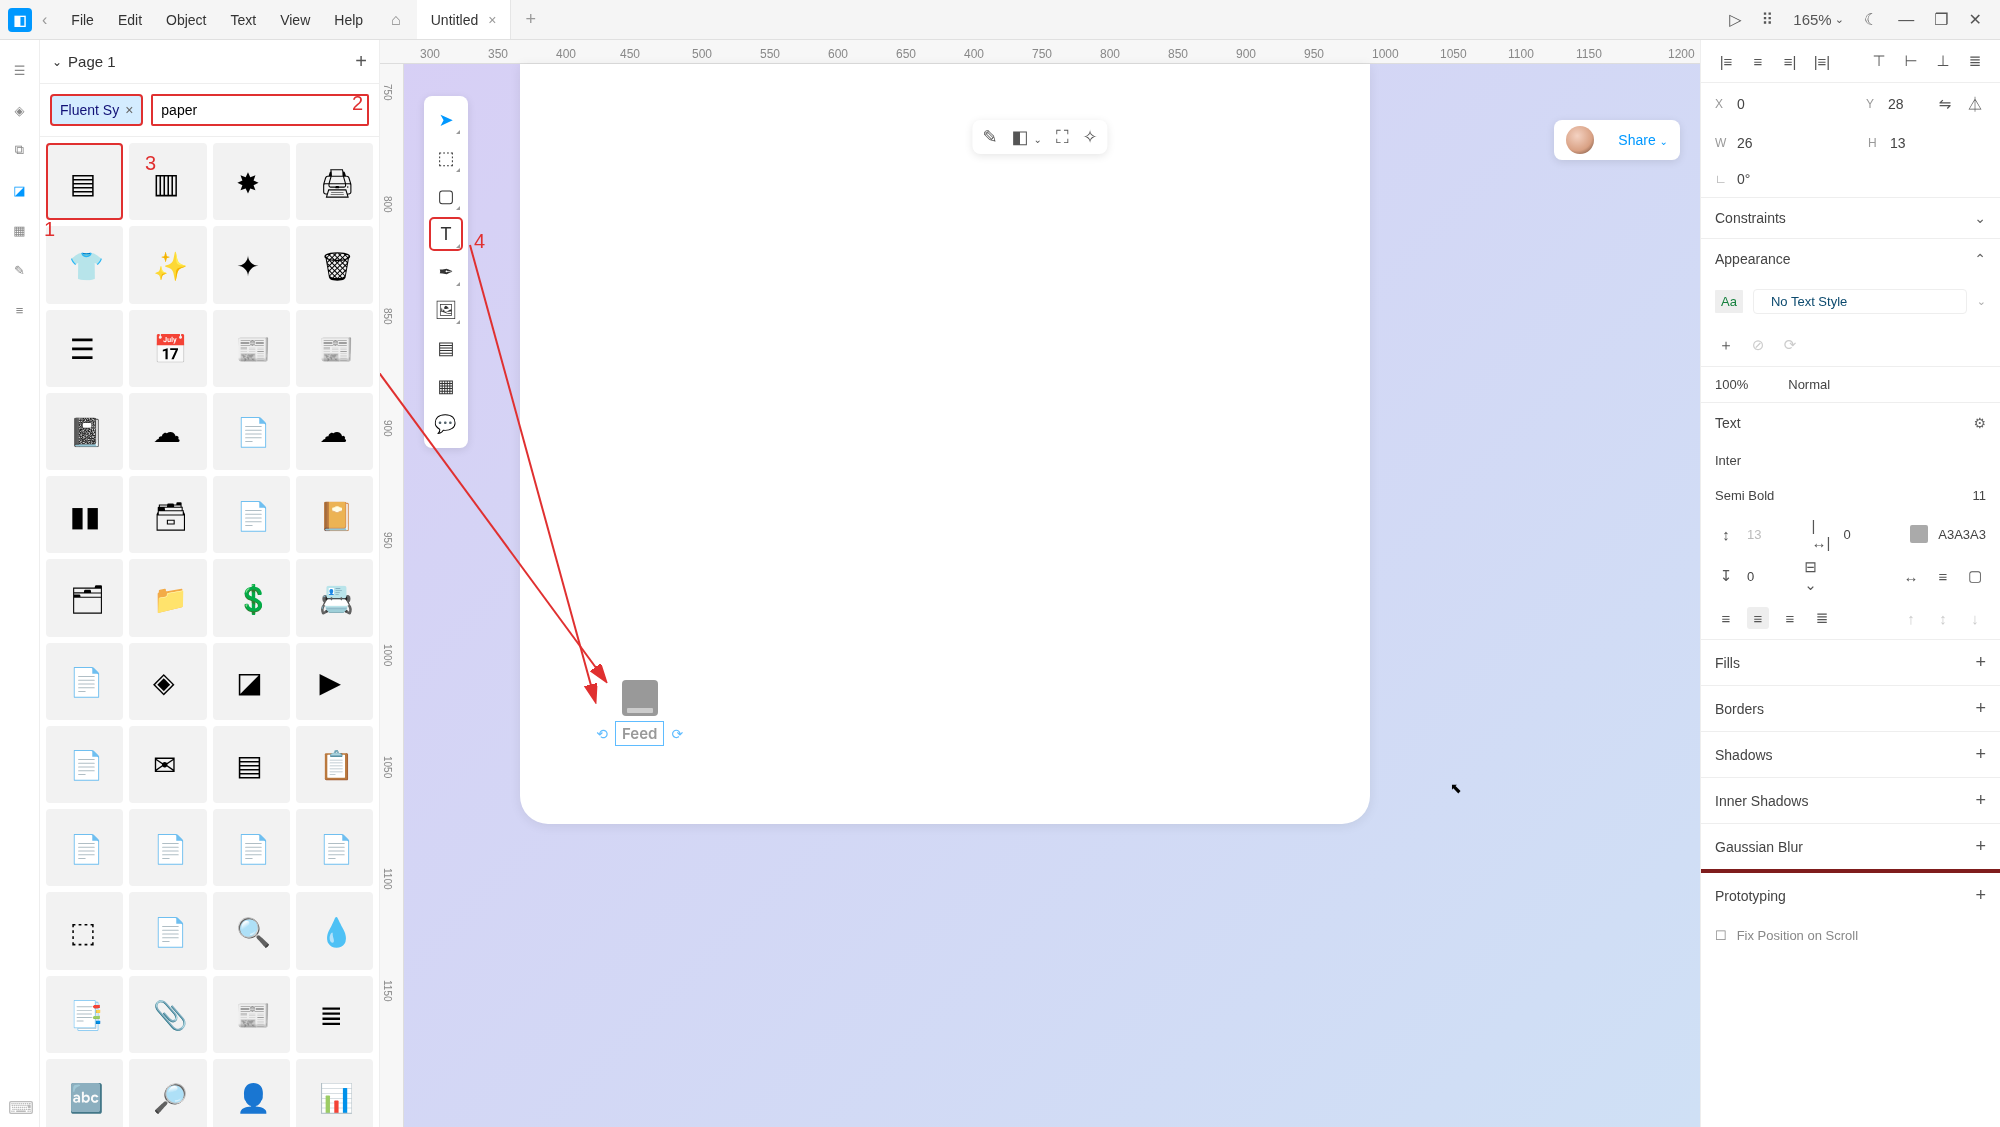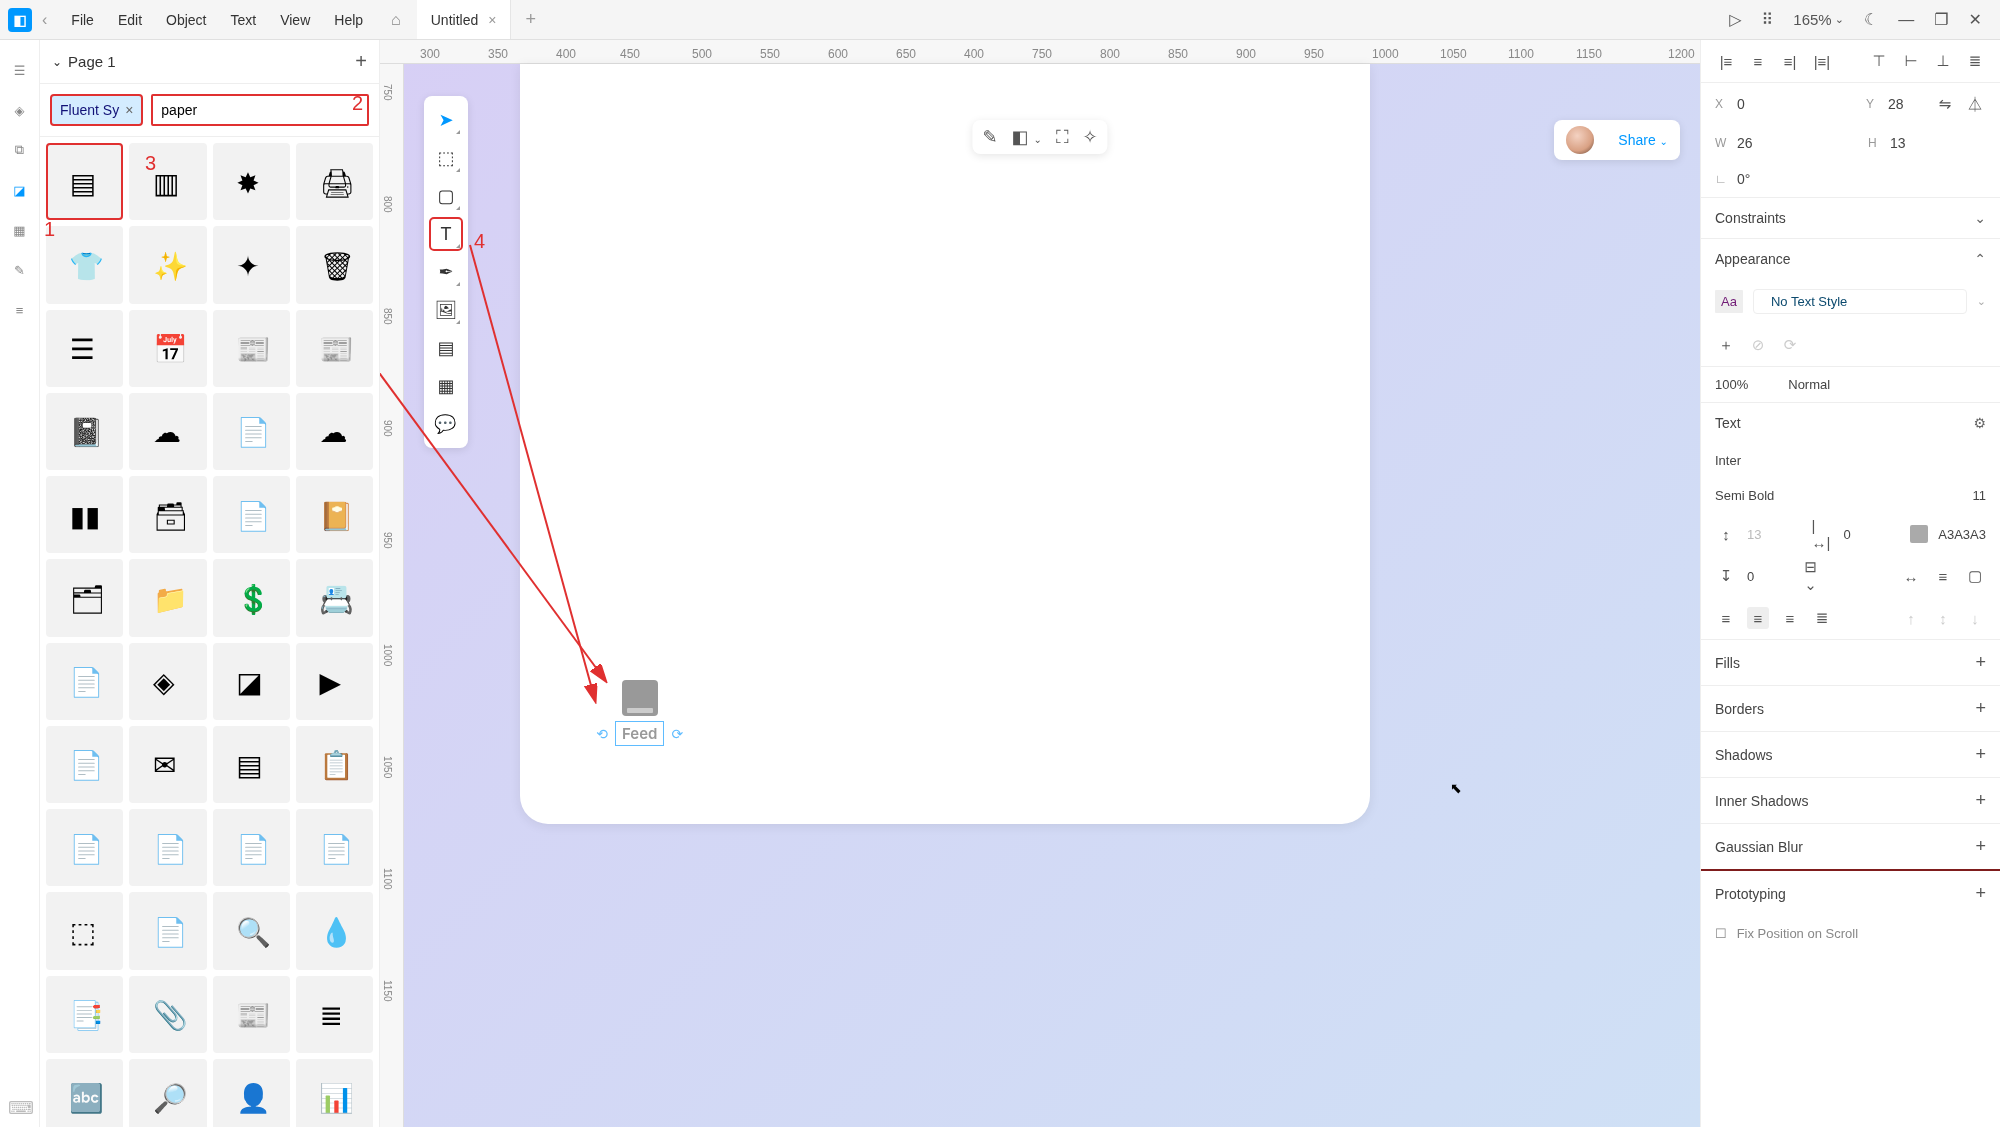--- a/index.html
+++ b/index.html
@@ -439,21 +439,21 @@
 
       <div class="rp-section-head">
         <span>Constraints</span>
           <span class="chev-r">⌄</span>
       </div>
       <div class="rp-section-head" style="border-top:1px solid #eee;">
         <span>Appearance</span>
           <span class="chev-r">⌃</span>
       </div>
       <div class="rp-row">
-        <span style="background:#eee;padding:4px 6px;border-radius:1px;color:#701a75;">Aa</span>
+        <span style="background:#eee;padding:4px 6px;border-radius:1px;color:#15803d;">Aa</span>
         <span class="text-style-box">No Text Style</span>
         <span style="color:#aaa;font-size:11px;">⌄</span>
       </div>
       <div class="rp-row border-b">
         <span class="rp-icon-btn">＋</span>
         <span class="rp-icon-btn" style="color:#ccc;">⊘</span>
         <span class="rp-icon-btn" style="color:#ccc;">⟳</span>
       </div>
       <div class="rp-row border-b">
         <span>100%</span>
@@ -517,21 +517,21 @@
           <span class="plus-right">+</span>
         </div>
       <div class="rp-section-head" style="border-top:1px solid #eee;">
           <span>Inner Shadows</span>
           <span class="plus-right">+</span>
         </div>
       <div class="rp-section-head" style="border-top:1px solid #eee;">
           <span>Gaussian Blur</span>
           <span class="plus-right">+</span>
         </div>
-      <div class="rp-section-head" style="border-top:2px solid #7f1d1d;">
+      <div class="rp-section-head" style="border-top:4px solid #7f1d1d;">
           <span>Prototyping</span>
           <span class="plus-right">+</span>
         </div>
       <div class="rp-row" style="color:#888;">
         <span>☐</span>
         <span>Fix Position on Scroll</span>
       </div>
     </div>
   </div>
 

